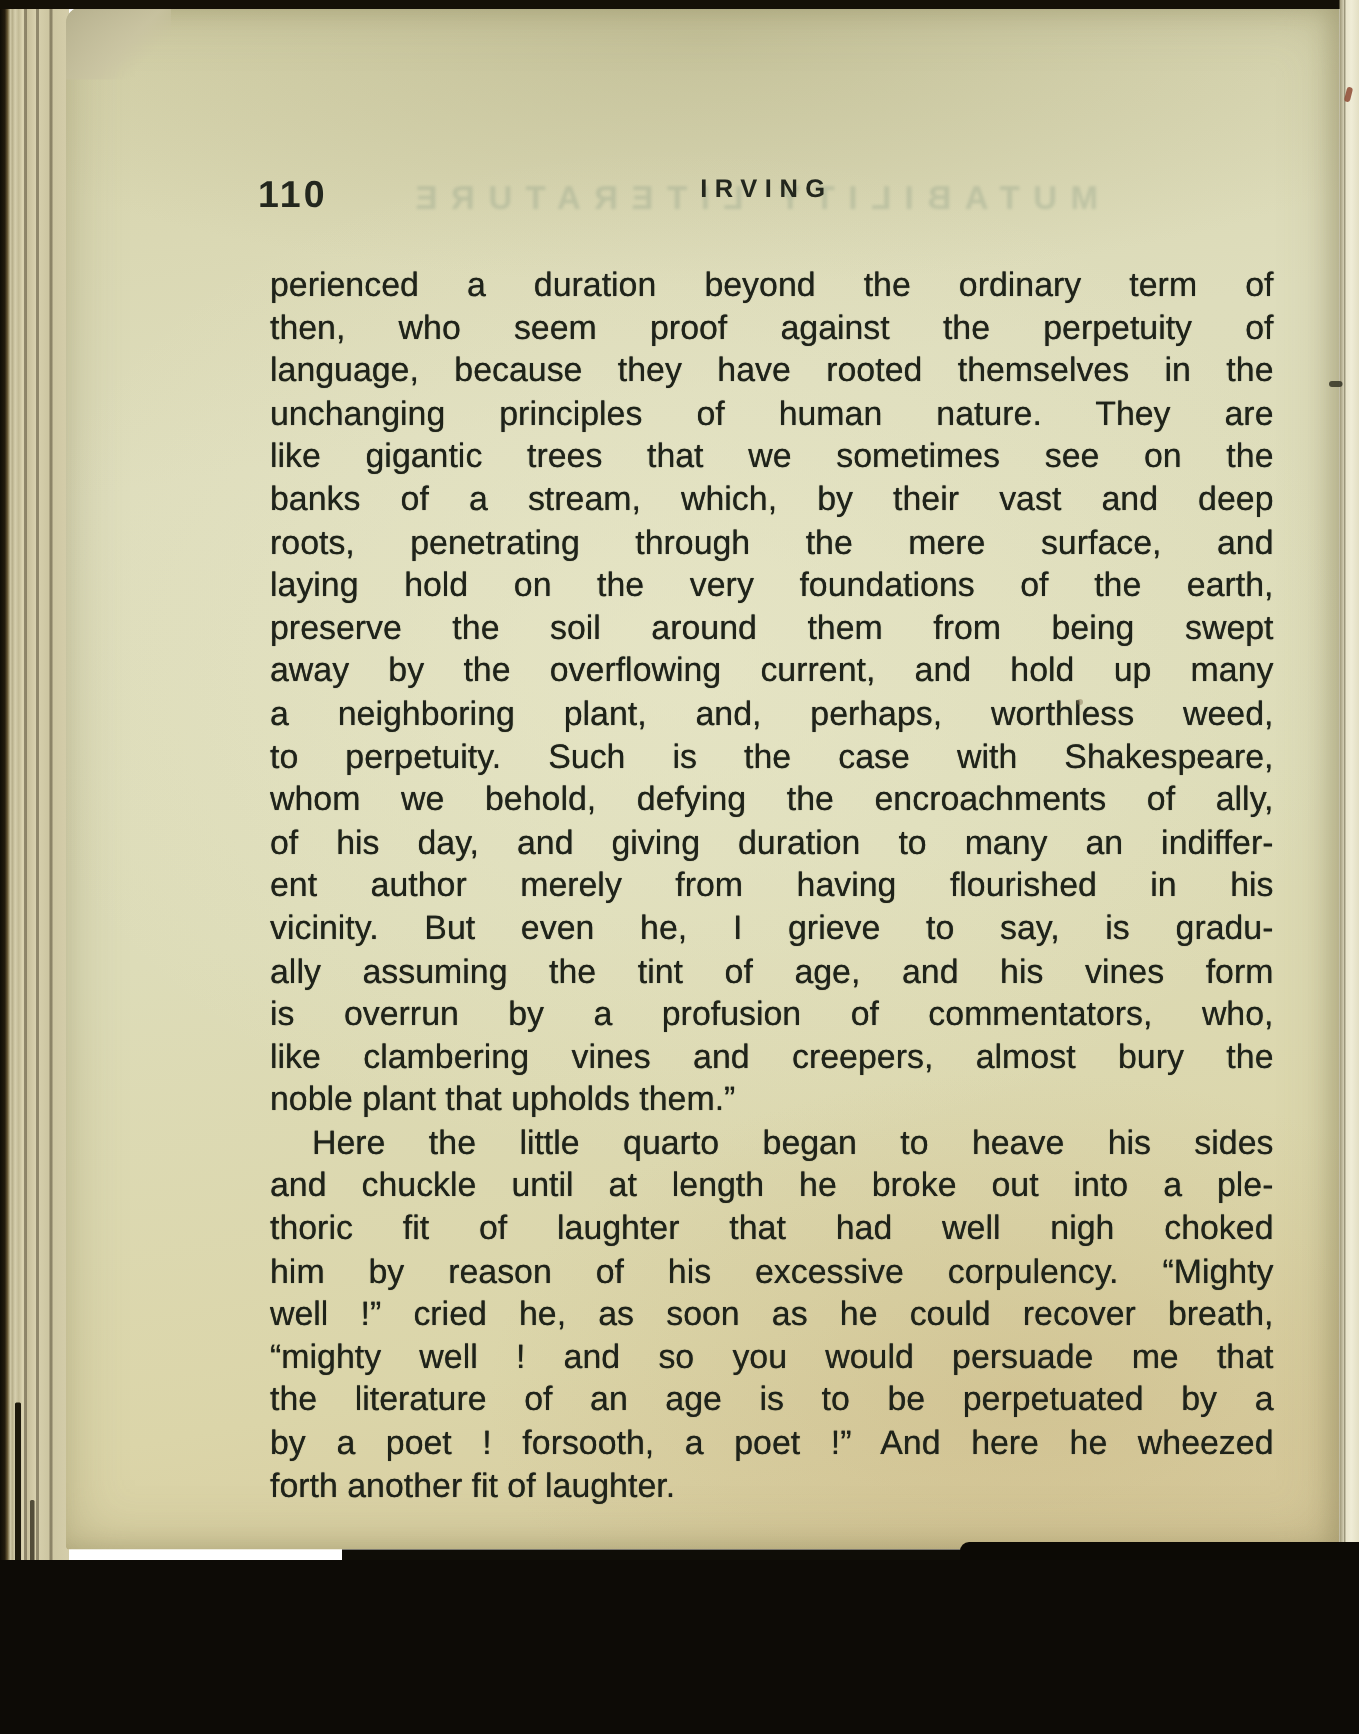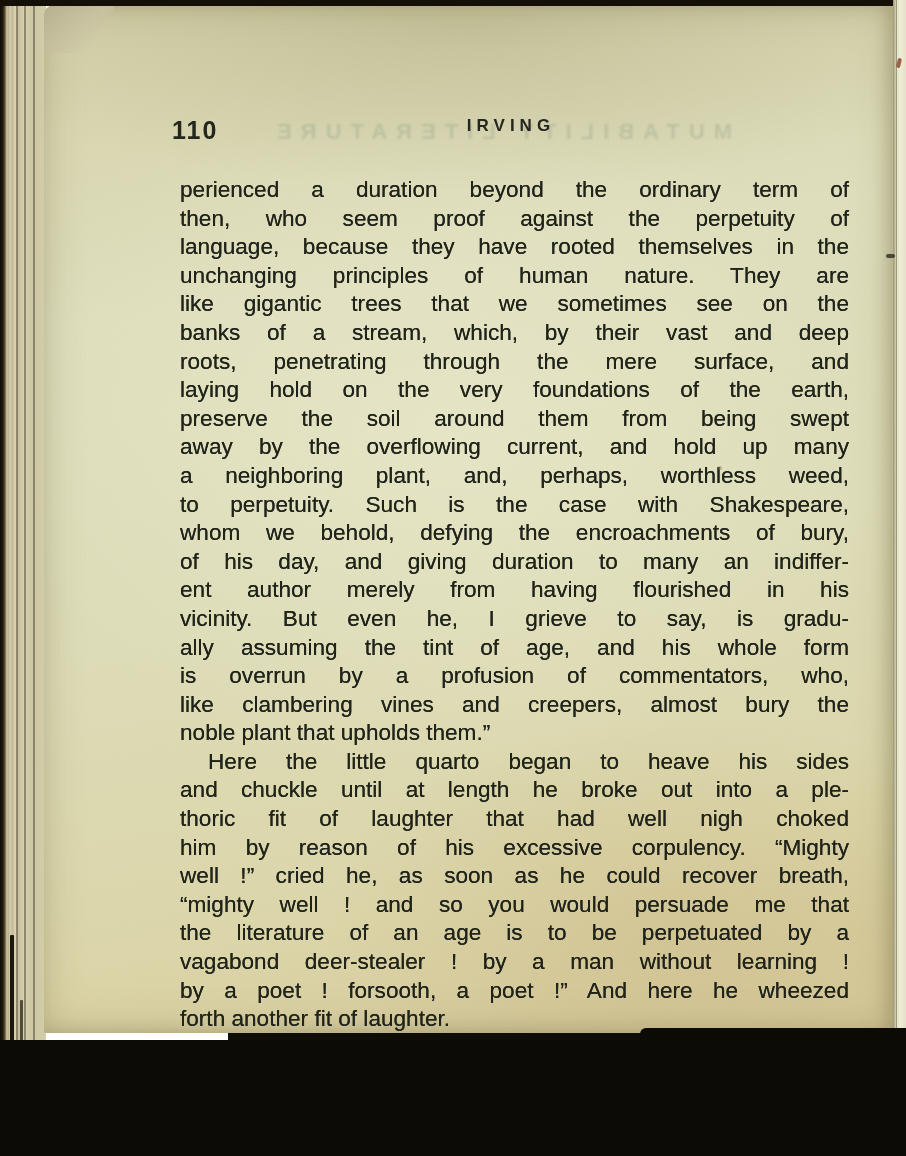--- a/index.html
+++ b/index.html
@@ -116,36 +116,35 @@
       <div class="line">language, because they have rooted themselves in the</div>
       <div class="line">unchanging principles of human nature.  They are</div>
       <div class="line">like gigantic trees that we sometimes see on the</div>
       <div class="line">banks of a stream, which, by their vast and deep</div>
       <div class="line">roots, penetrating through the mere surface, and</div>
       <div class="line">laying hold on the very foundations of the earth,</div>
       <div class="line">preserve the soil around them from being swept</div>
       <div class="line">away by the overflowing current, and hold up many</div>
       <div class="line">a neighboring plant, and, perhaps, worthless weed,</div>
       <div class="line">to perpetuity.  Such is the case with Shakespeare,</div>
-      <div class="line">whom we behold, defying the encroachments of bury,</div>
+      <div class="line">whom we behold, defying the encroachments of ally,</div>
       <div class="line">of his day, and giving duration to many an indiffer-</div>
       <div class="line">ent author merely from having flourished in his</div>
       <div class="line">vicinity.  But even he, I grieve to say, is gradu-</div>
-      <div class="line">ally assuming the tint of age, and his whole form</div>
+      <div class="line">ally assuming the tint of age, and his vines form</div>
       <div class="line">is overrun by a profusion of commentators, who,</div>
       <div class="line">like clambering vines and creepers, almost bury the</div>
       <div class="line last">noble plant that upholds them.”</div>
       <div class="line first-indent">Here the little quarto began to heave his sides</div>
       <div class="line">and chuckle until at length he broke out into a ple-</div>
       <div class="line">thoric fit of laughter that had well nigh choked</div>
       <div class="line">him by reason of his excessive corpulency.  “Mighty</div>
       <div class="line">well !” cried he, as soon as he could recover breath,</div>
       <div class="line">“mighty well ! and so you would persuade me that</div>
       <div class="line">the literature of an age is to be perpetuated by a</div>
-      <div class="line">vagabond deer-stealer ! by a man without learning !</div>
       <div class="line">by a poet ! forsooth, a poet !”  And here he wheezed</div>
       <div class="line last">forth another fit of laughter.</div>
     </div>
 
   <div class="speck red"></div>
   <div class="speck dash"></div>
   <div class="speck dot1"></div>
   <div class="speck dot2"></div>
 
   <div class="bottom-band"></div>

